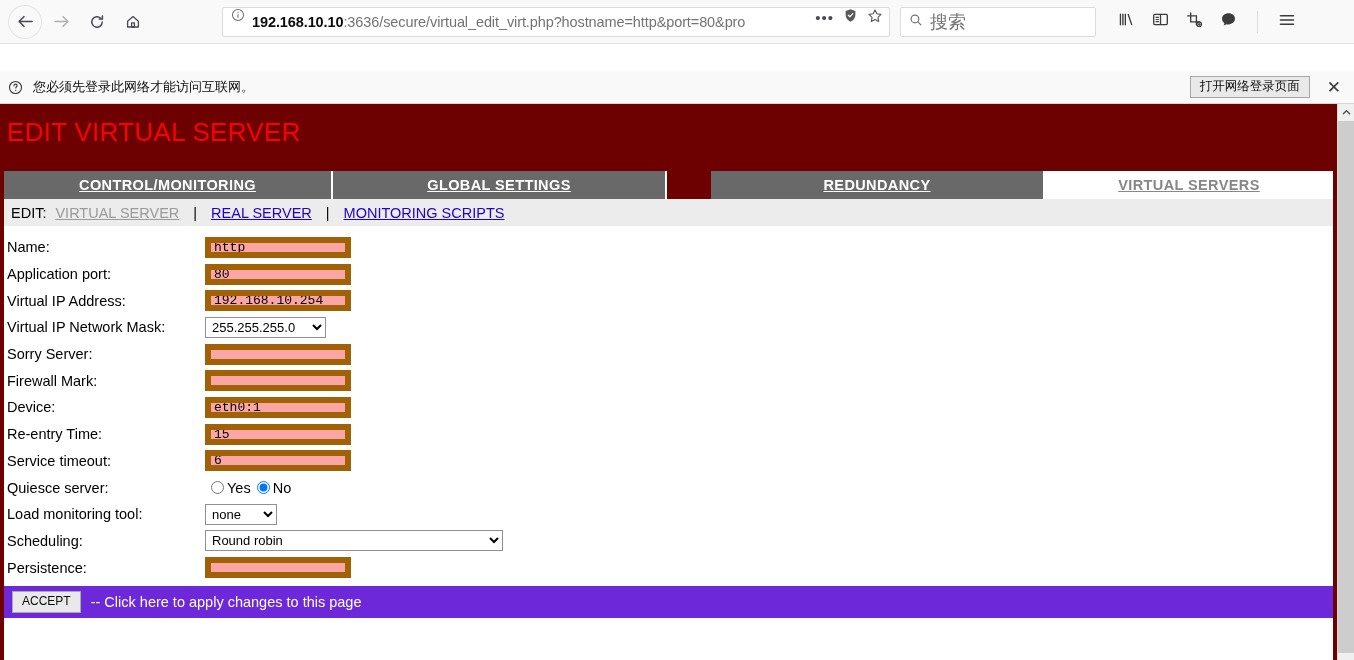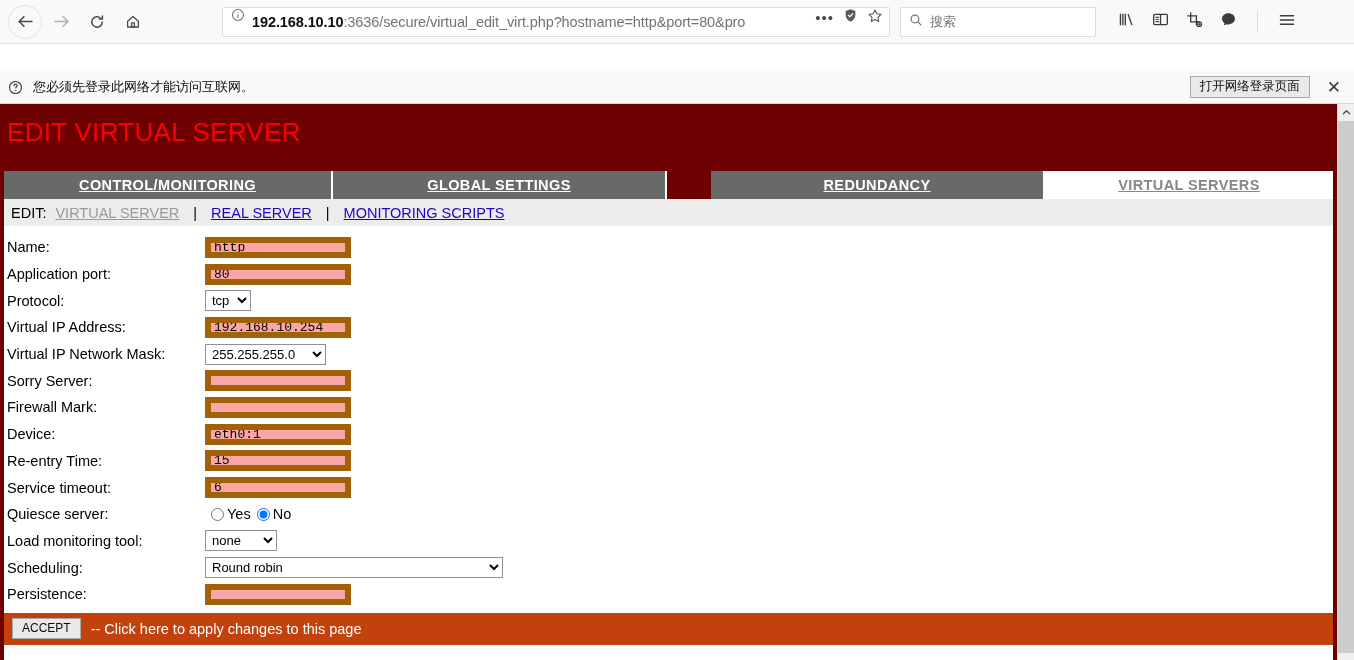--- a/index.html
+++ b/index.html
@@ -70,21 +70,21 @@
     width: 196px;
     height: 30px;
     background: #fff;
     border: 1px solid #dcdcdd;
     border-radius: 2px;
     display: flex;
     align-items: center;
     padding: 0 8px;
     gap: 7px;
   }
-  .search-ph { font-size: 13px; color: #737373; }
+  .search-ph { font-size: 18px; color: #737373; }
 
   .toolbar-icons {
     position: absolute;
     left: 1118px;
     display: flex;
     align-items: center;
     gap: 17px;
     color: #3b3b3d;
   }
   .tb-sep { width: 1px; height: 22px; background: #dcdcdd; margin: 0 3px; }
@@ -254,21 +254,21 @@
   select.w-sched  { width: 298px; }
   select.w-pmask  { width: 121px; }
 
   .radio-group { display: flex; align-items: center; gap: 6px; font-size: 14.5px; color: #000; padding-left: 6px; }
   .radio-group input[type=radio] { margin: 0 3px 0 0; width: 13px; height: 13px; }
   .radio-item { display: flex; align-items: center; }
 
   .accept-bar {
     margin-top: 5px;
     height: 32px;
-    background: #c2410c;
+    background: #6d28d9;
     display: flex;
     align-items: center;
     padding-left: 8px;
     gap: 10px;
   }
   .accept-btn {
     font-family: "Liberation Sans", sans-serif;
     font-size: 12px;
     background: #e9e9ea;
     border: 1px solid #a9a9a9;
@@ -451,26 +451,20 @@
           <div class="row row-grid">
             <span class="label">Name:</span>
             <input class="txt" type="text" value="http" style="">
           </div>
 
           <div class="row row-grid">
             <span class="label">Application port:</span>
             <input class="txt" type="text" value="80" style="">
           </div>
 
-          <div class="row row-grid">
-            <span class="label">Protocol:</span>
-            <select class="sel w-proto">
-              <option>tcp</option>
-            </select>
-          </div>
 
           <div class="row row-grid">
             <span class="label">Virtual IP Address:</span>
             <input class="txt" type="text" value="192.168.10.254" style="">
           </div>
 
           <div class="row row-grid">
             <span class="label">Virtual IP Network Mask:</span>
             <select class="sel w-mask">
               <option>255.255.255.0</option>

